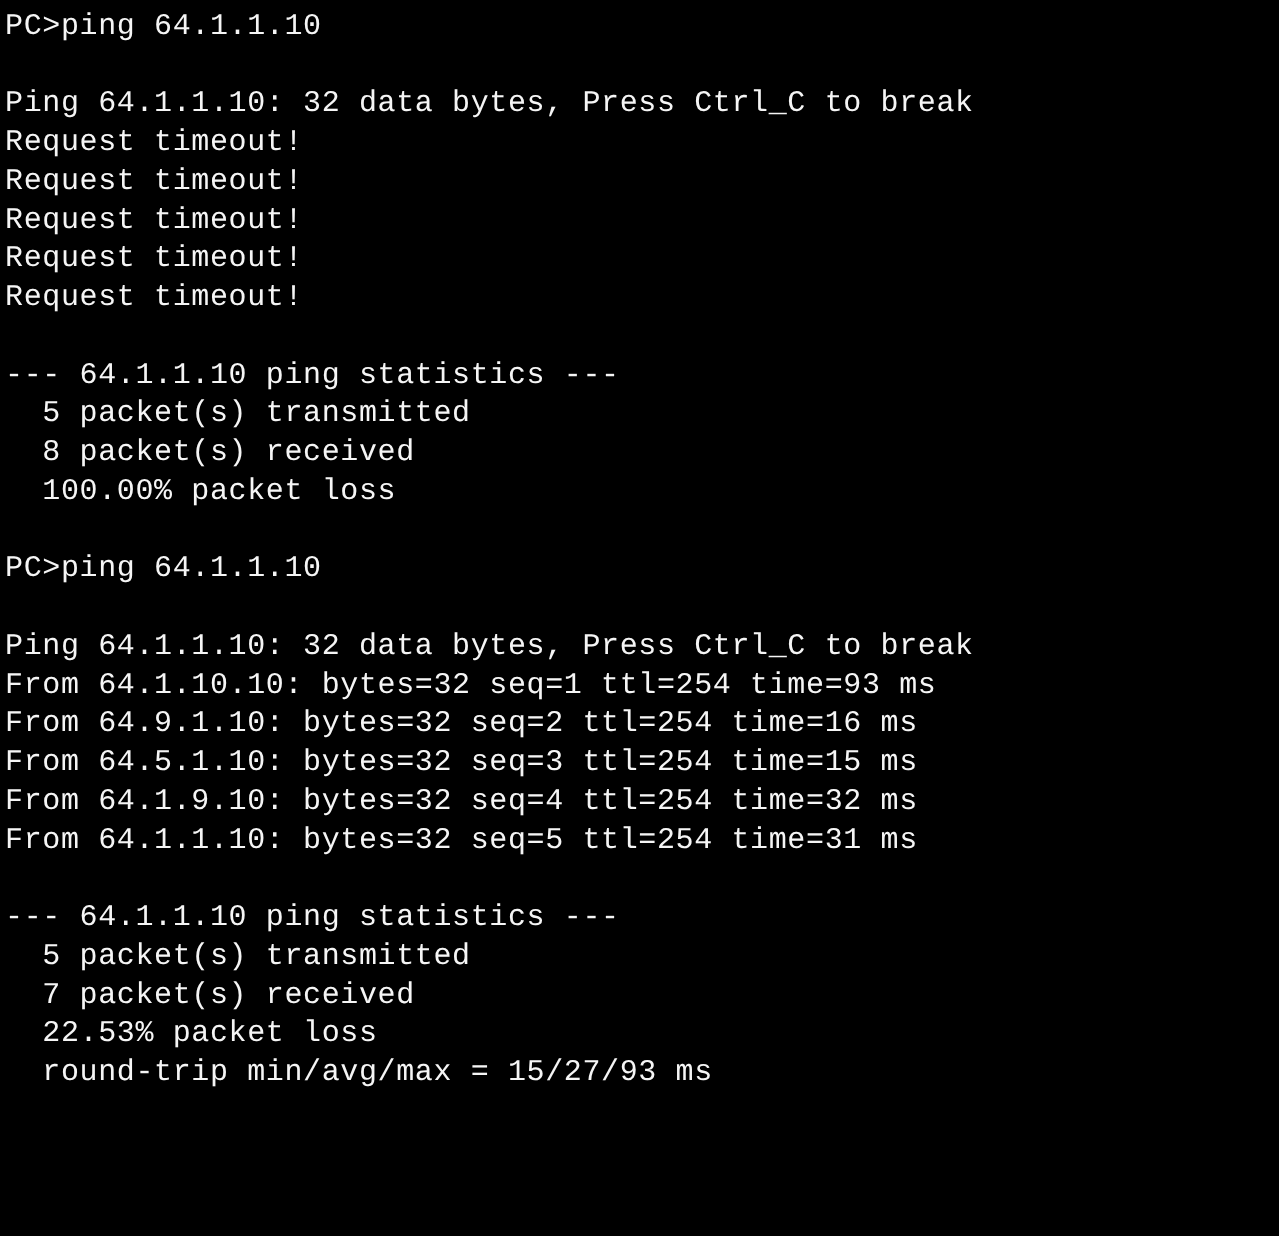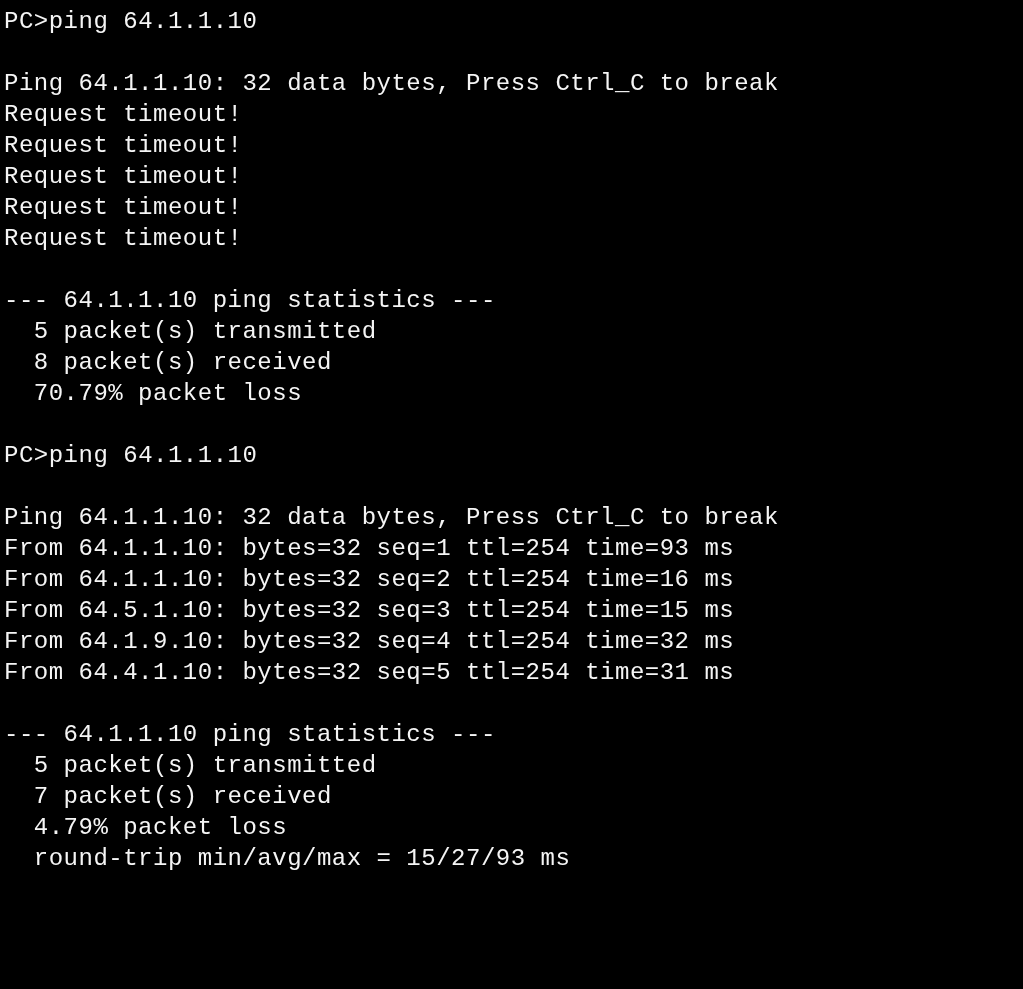--- a/index.html
+++ b/index.html
@@ -29,29 +29,29 @@
 <span>Ping 64.1.1.10: 32 data bytes, Press Ctrl_C to break</span>
 <span>Request timeout!</span>
 <span>Request timeout!</span>
 <span>Request timeout!</span>
 <span>Request timeout!</span>
 <span>Request timeout!</span>
 
 <span>--- 64.1.1.10 ping statistics ---</span>
 <span>  5 packet(s) transmitted</span>
 <span>  8 packet(s) received</span>
-<span>  70.79% packet loss</span>
+<span>  100.00% packet loss</span>
 
 <span>PC&gt;</span><span>ping 64.1.1.10</span>
 
 <span>Ping 64.1.1.10: 32 data bytes, Press Ctrl_C to break</span>
-<span>From 64.1.1.10: bytes=32 seq=1 ttl=254 time=93 ms</span>
-<span>From 64.1.1.10: bytes=32 seq=2 ttl=254 time=16 ms</span>
+<span>From 64.1.10.10: bytes=32 seq=1 ttl=254 time=93 ms</span>
+<span>From 64.9.1.10: bytes=32 seq=2 ttl=254 time=16 ms</span>
 <span>From 64.5.1.10: bytes=32 seq=3 ttl=254 time=15 ms</span>
 <span>From 64.1.9.10: bytes=32 seq=4 ttl=254 time=32 ms</span>
-<span>From 64.4.1.10: bytes=32 seq=5 ttl=254 time=31 ms</span>
+<span>From 64.1.1.10: bytes=32 seq=5 ttl=254 time=31 ms</span>
 
 <span>--- 64.1.1.10 ping statistics ---</span>
 <span>  5 packet(s) transmitted</span>
 <span>  7 packet(s) received</span>
-<span>  4.79% packet loss</span>
+<span>  22.53% packet loss</span>
 <span>  round-trip min/avg/max = 15/27/93 ms</span>
 </pre>
 
 </body></html>

